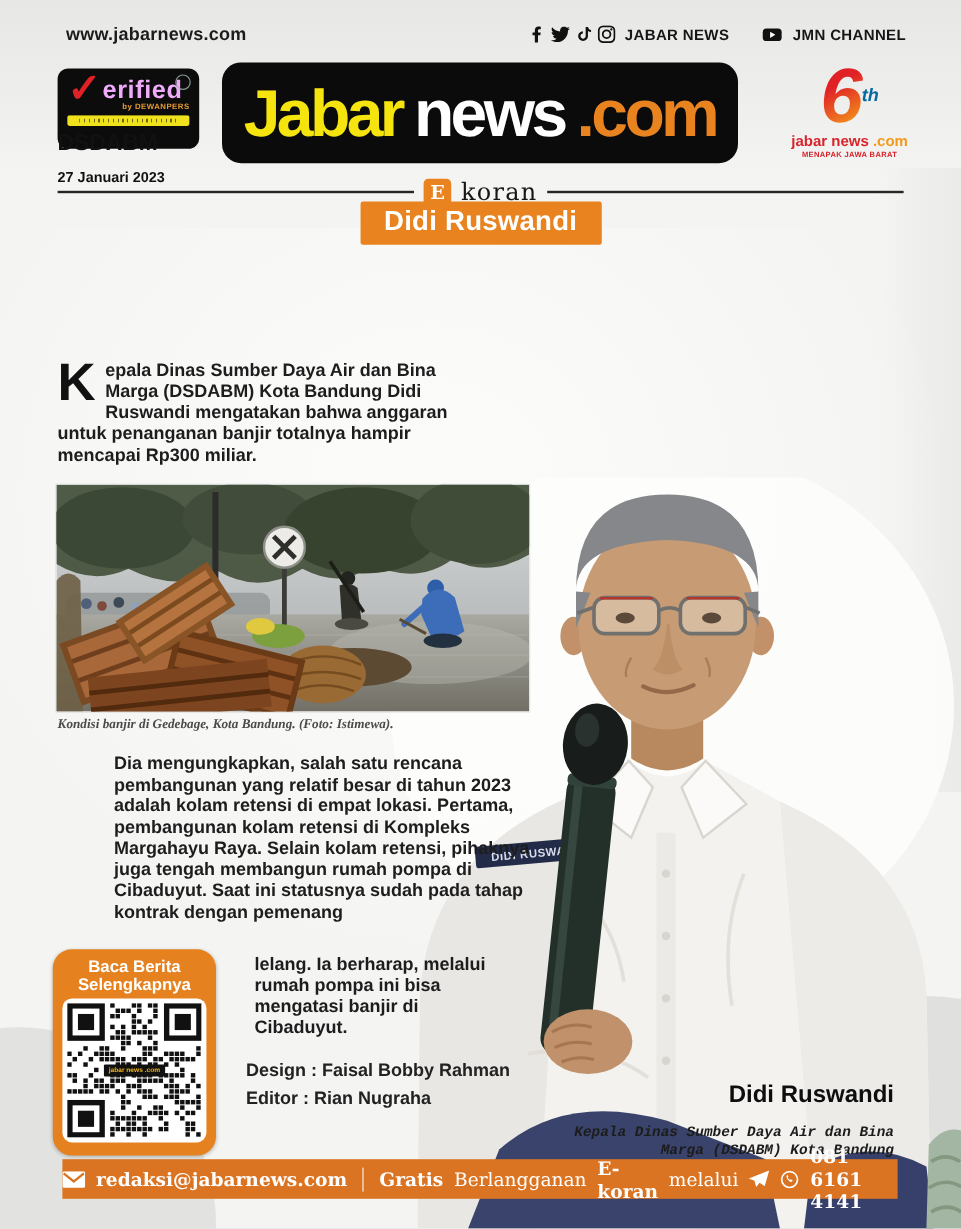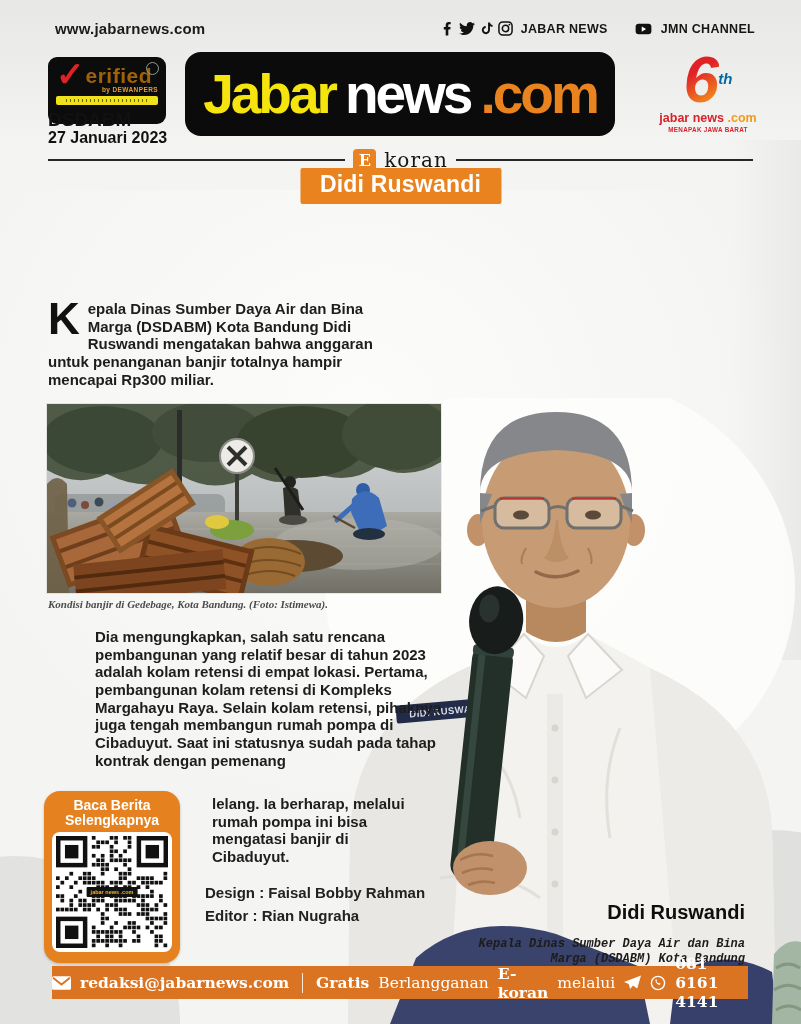--- a/index.html
+++ b/index.html
@@ -32,42 +32,42 @@
   .masthead{position:absolute;left:185px;top:52px;width:430px;height:84px;background:#0b0b0b;
     border-radius:16px;display:flex;align-items:center;justify-content:center;z-index:2;}
   .masthead span{font-size:55px;font-weight:bold;letter-spacing:-3px;line-height:1;margin:18px 5px;}
   .mh-1{color:#f6e40e;} .mh-2{color:#ffffff;} .mh-3{color:#e8831f;}
 
   
   .verified{position:absolute;left:48px;top:57px;width:118px;height:67px;background:#0c0c0c;
     border-radius:9px;padding:7px 8px 5px;box-sizing:border-box;z-index:2;}
   .v-main{display:flex;align-items:flex-end;line-height:.8;}
   .v-check{color:#e02227;font-size:34px;font-weight:bold;line-height:.62;margin-right:1px;}
-  .v-word{color:#a16207;font-size:21px;font-weight:bold;letter-spacing:.5px;}
+  .v-word{color:#f0abfc;font-size:21px;font-weight:bold;letter-spacing:.5px;}
   .v-by{color:#e39a35;font-size:6.5px;font-weight:bold;text-align:right;letter-spacing:.4px;margin-top:1px;}
   .v-strip{height:9px;background:#efe11b;border-radius:2px;margin-top:3px;
     background-image:repeating-linear-gradient(90deg,rgba(0,0,0,.55) 0 1px,transparent 1px 4px);
     background-size:80% 3px;background-repeat:no-repeat;background-position:center;}
   .v-emblem{position:absolute;top:5px;right:7px;width:11px;height:11px;border:1.5px solid #9fb3ac;
     border-radius:50%;opacity:.85;}
 
   
   .anniv{position:absolute;left:646px;top:50px;width:124px;text-align:center;z-index:2;}
   .anniv-six{font-size:64px;font-weight:bold;font-style:italic;line-height:.95;display:inline-block;
     color:#d8232a;background:linear-gradient(150deg,#e02227 35%,#f59c1a 90%);
     -webkit-background-clip:text;background-clip:text;-webkit-text-fill-color:transparent;}
   .anniv-th{font-size:15px;vertical-align:18px;color:#0369a1;font-weight:bold;font-style:italic;margin-left:-1px;}
   .anniv-site{font-size:12.5px;font-weight:bold;color:#d8232a;line-height:1;margin-top:1px;}
   .anniv-tld{color:#f29a1c;}
   .anniv-tag{font-size:6.3px;font-weight:bold;color:#d8232a;letter-spacing:.3px;margin-top:2px;}
 
   
   .date-block{position:absolute;left:48px;top:110px;z-index:2;line-height:1.05;}
   .date-day{font-size:19px;font-weight:bold;color:#111;}
-  .date-full{font-size:16px;font-weight:bold;color:#111;}
+  .date-full{font-size:12px;font-weight:bold;color:#111;margin-top:12px;}
 
   
   .ekoran-row{position:absolute;left:48px;right:48px;top:148px;display:flex;align-items:center;gap:8px;z-index:2;}
   .ek-line{flex:1;height:2.4px;background:#262626;}
   .ek-badge{width:23px;height:23px;background:#e8831f;border-radius:4px;color:#fff;
     font-family:"DejaVu Serif",serif;font-weight:bold;font-size:16px;display:flex;
     align-items:center;justify-content:center;}
   .ek-label{font-family:"DejaVu Serif",serif;font-size:20px;color:#161616;letter-spacing:1px;}
 
   

